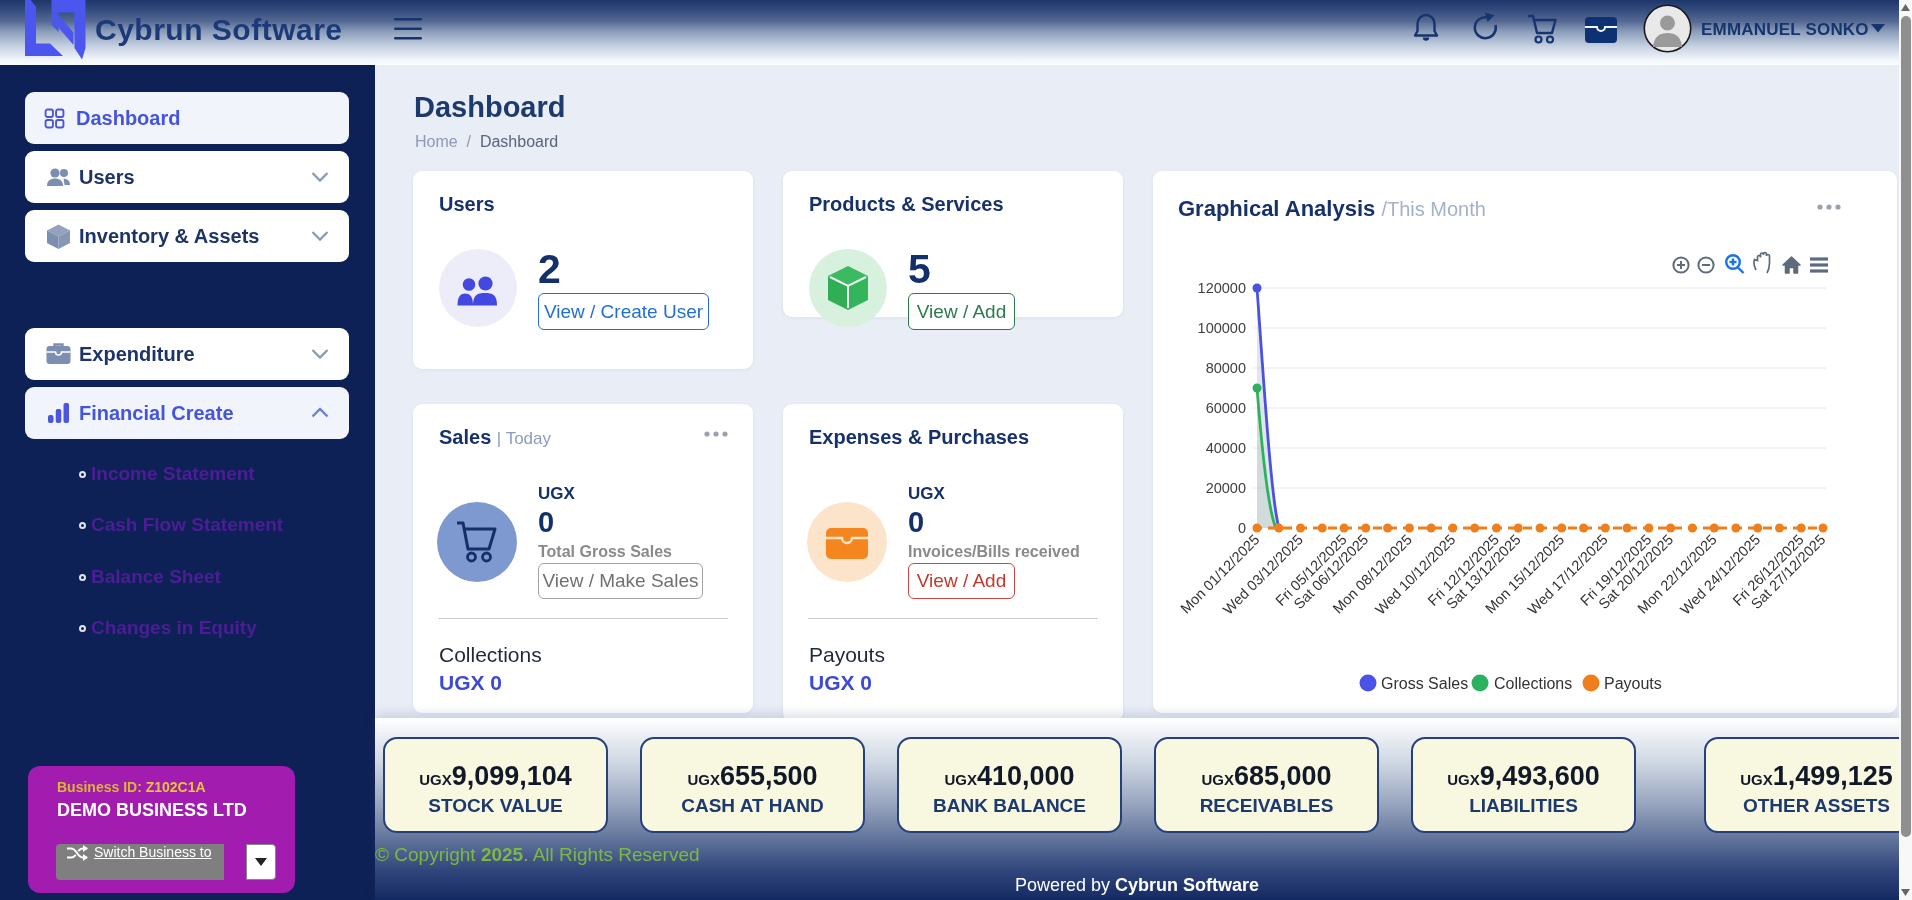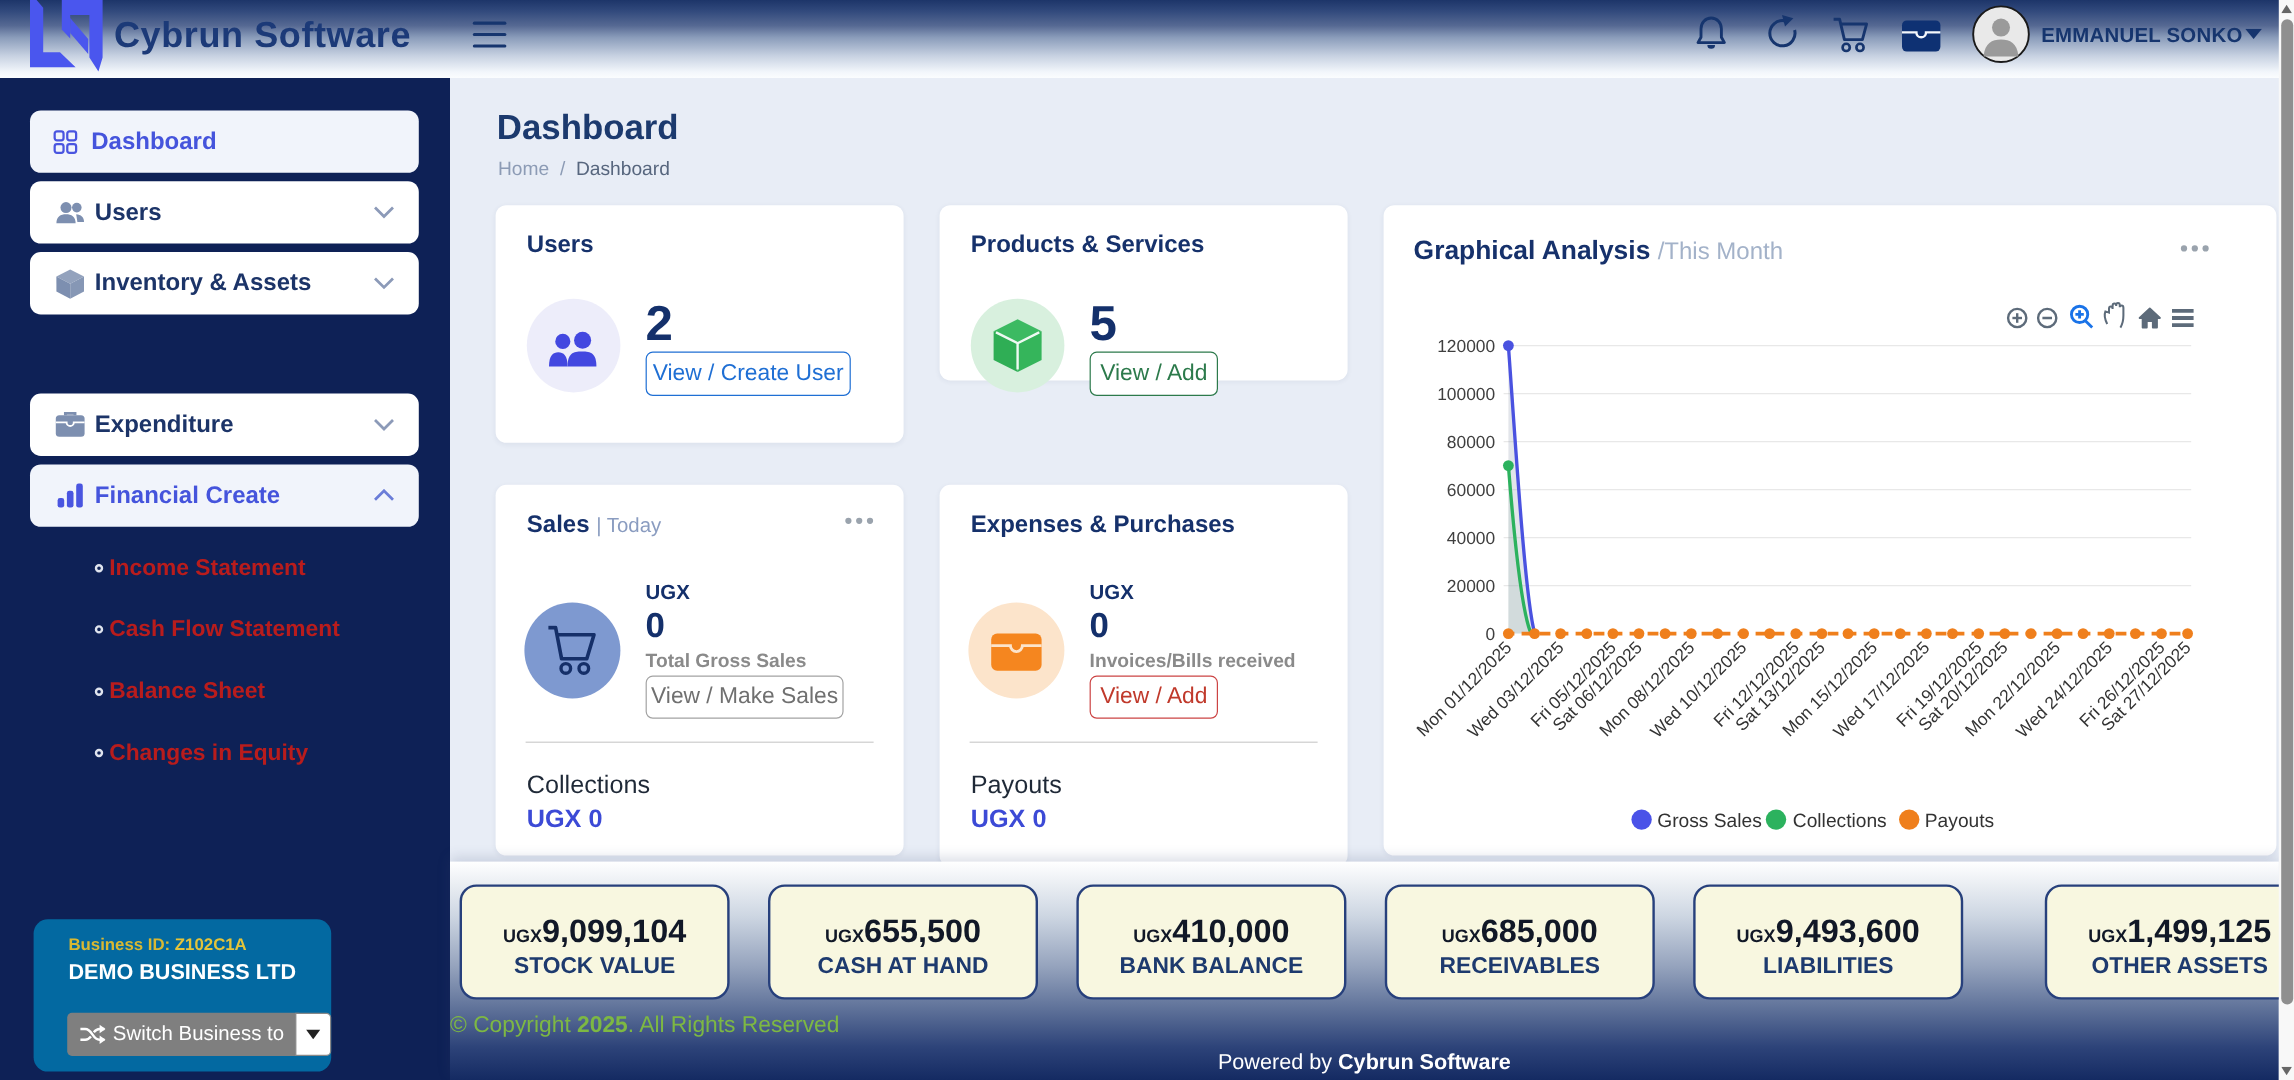--- a/index.html
+++ b/index.html
@@ -14,28 +14,28 @@
 
   
   #sidebar { left:0; top:65px; width:375px; height:835px; background:#0e2156; }
   .mcard { position:absolute; left:25px; width:324px; height:52px; background:#ffffff; border-radius:9px;
            display:flex; align-items:center; padding:0 18px; }
   .mcard.active { background:#f1f4fb; }
   .mcard .mico { width:27px; height:27px; margin-left:2px; }
   .mcard .mtxt { font-size:20px; font-weight:bold; color:#1c3468; margin-left:7px; }
   .mcard.active .mtxt { color:#4554dc; }
   .mchev { position:absolute; right:20px; top:50%; transform:translateY(-50%); }
-  .subitem { position:absolute; left:79px; color:#b91c1c; font-size:19px; font-weight:bold; }
+  .subitem { position:absolute; left:79px; color:#4c1d95; font-size:19px; font-weight:bold; }
   .subitem .ring { display:inline-block; width:7px; height:7px; border:2px solid #dfe4ee; border-radius:50%; margin-right:5px; vertical-align:2px; }
 
-  #bizcard { left:28px; top:766px; width:248px; height:127px; background:#0369a1; border-radius:12px; padding:13px 8px 0 29px; }
+  #bizcard { left:28px; top:766px; width:267px; height:127px; background:#a21caf; border-radius:12px; padding:13px 8px 0 29px; }
   #bizid { font-size:14px; font-weight:bold; color:#d9b832; }
   #bizname { font-size:18px; font-weight:bold; color:#ffffff; margin-top:5px; }
-  #switchbtn { position:absolute; left:28px; top:78px; height:36px; background:#7f7f7f; color:#fff; font-size:17px;
-     display:flex; align-items:center; padding:0 12px 0 10px; border-radius:4px 0 0 4px; }
+  #switchbtn { position:absolute; left:28px; top:78px; height:36px; background:#7f7f7f; color:#fff; font-size:14px;
+     display:flex; padding:0 12px 0 10px; border-radius:4px 0 0 4px;text-decoration:underline; }
   #switchdrop { position:absolute; left:218px; top:78px; height:36px; width:30px; background:#ffffff; border-radius:0 4px 4px 0;
      display:flex; align-items:center; justify-content:center; border:1px solid #888; }
 
   
   #pagetitle { left:414px; top:91px; font-size:29px; font-weight:bold; color:#1c3a6e; }
   #crumbs { left:415px; top:133px; font-size:16px; color:#8c9bb5; }
   #crumbs b { color:#57667e; font-weight:normal; }
 
   .card { position:absolute; background:#ffffff; border-radius:9px; box-shadow:0 1px 4px rgba(30,50,90,0.06); }
   .ctitle { position:absolute; left:26px; top:22px; font-size:20px; font-weight:bold; color:#16316b; }

